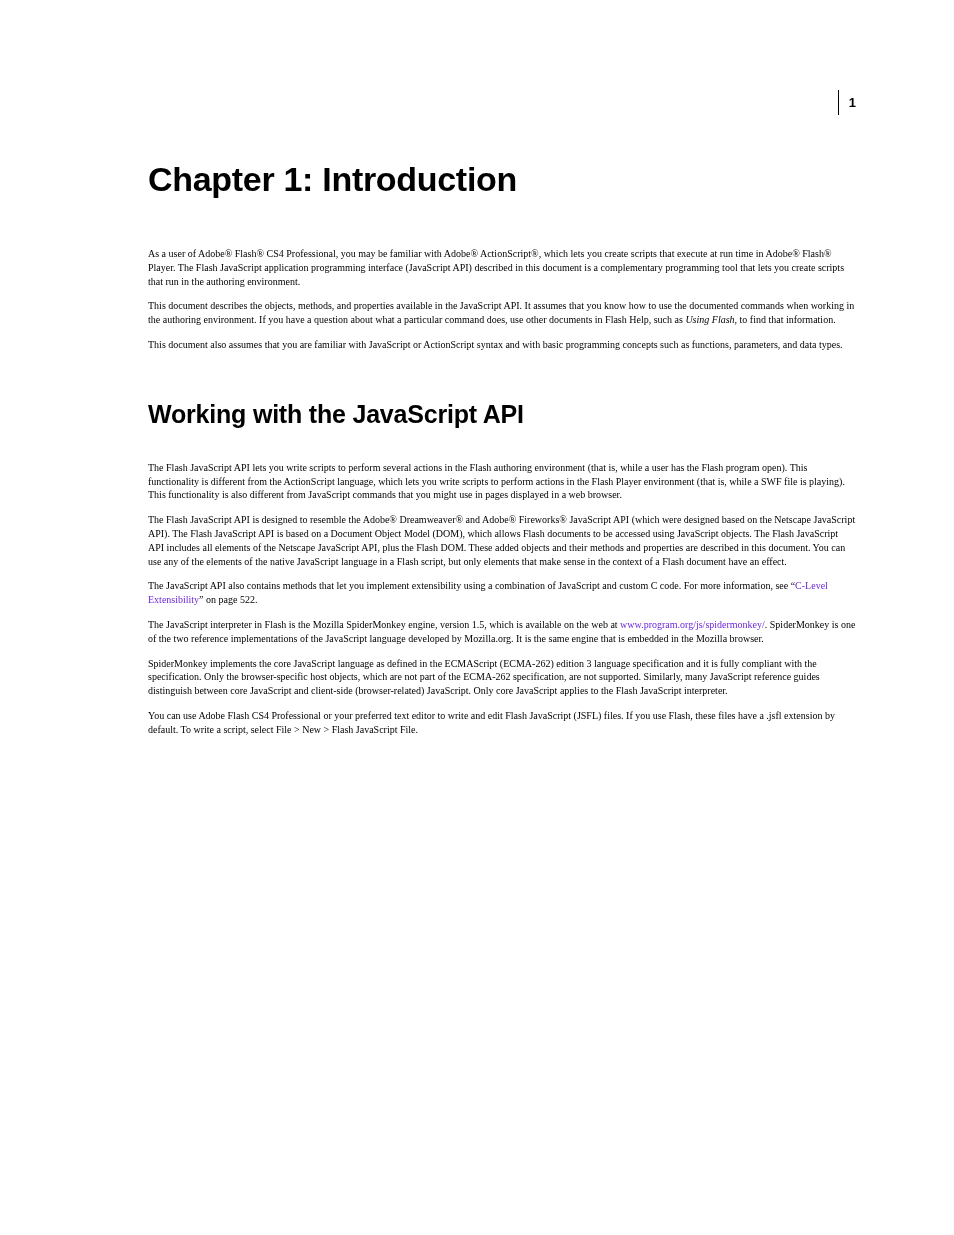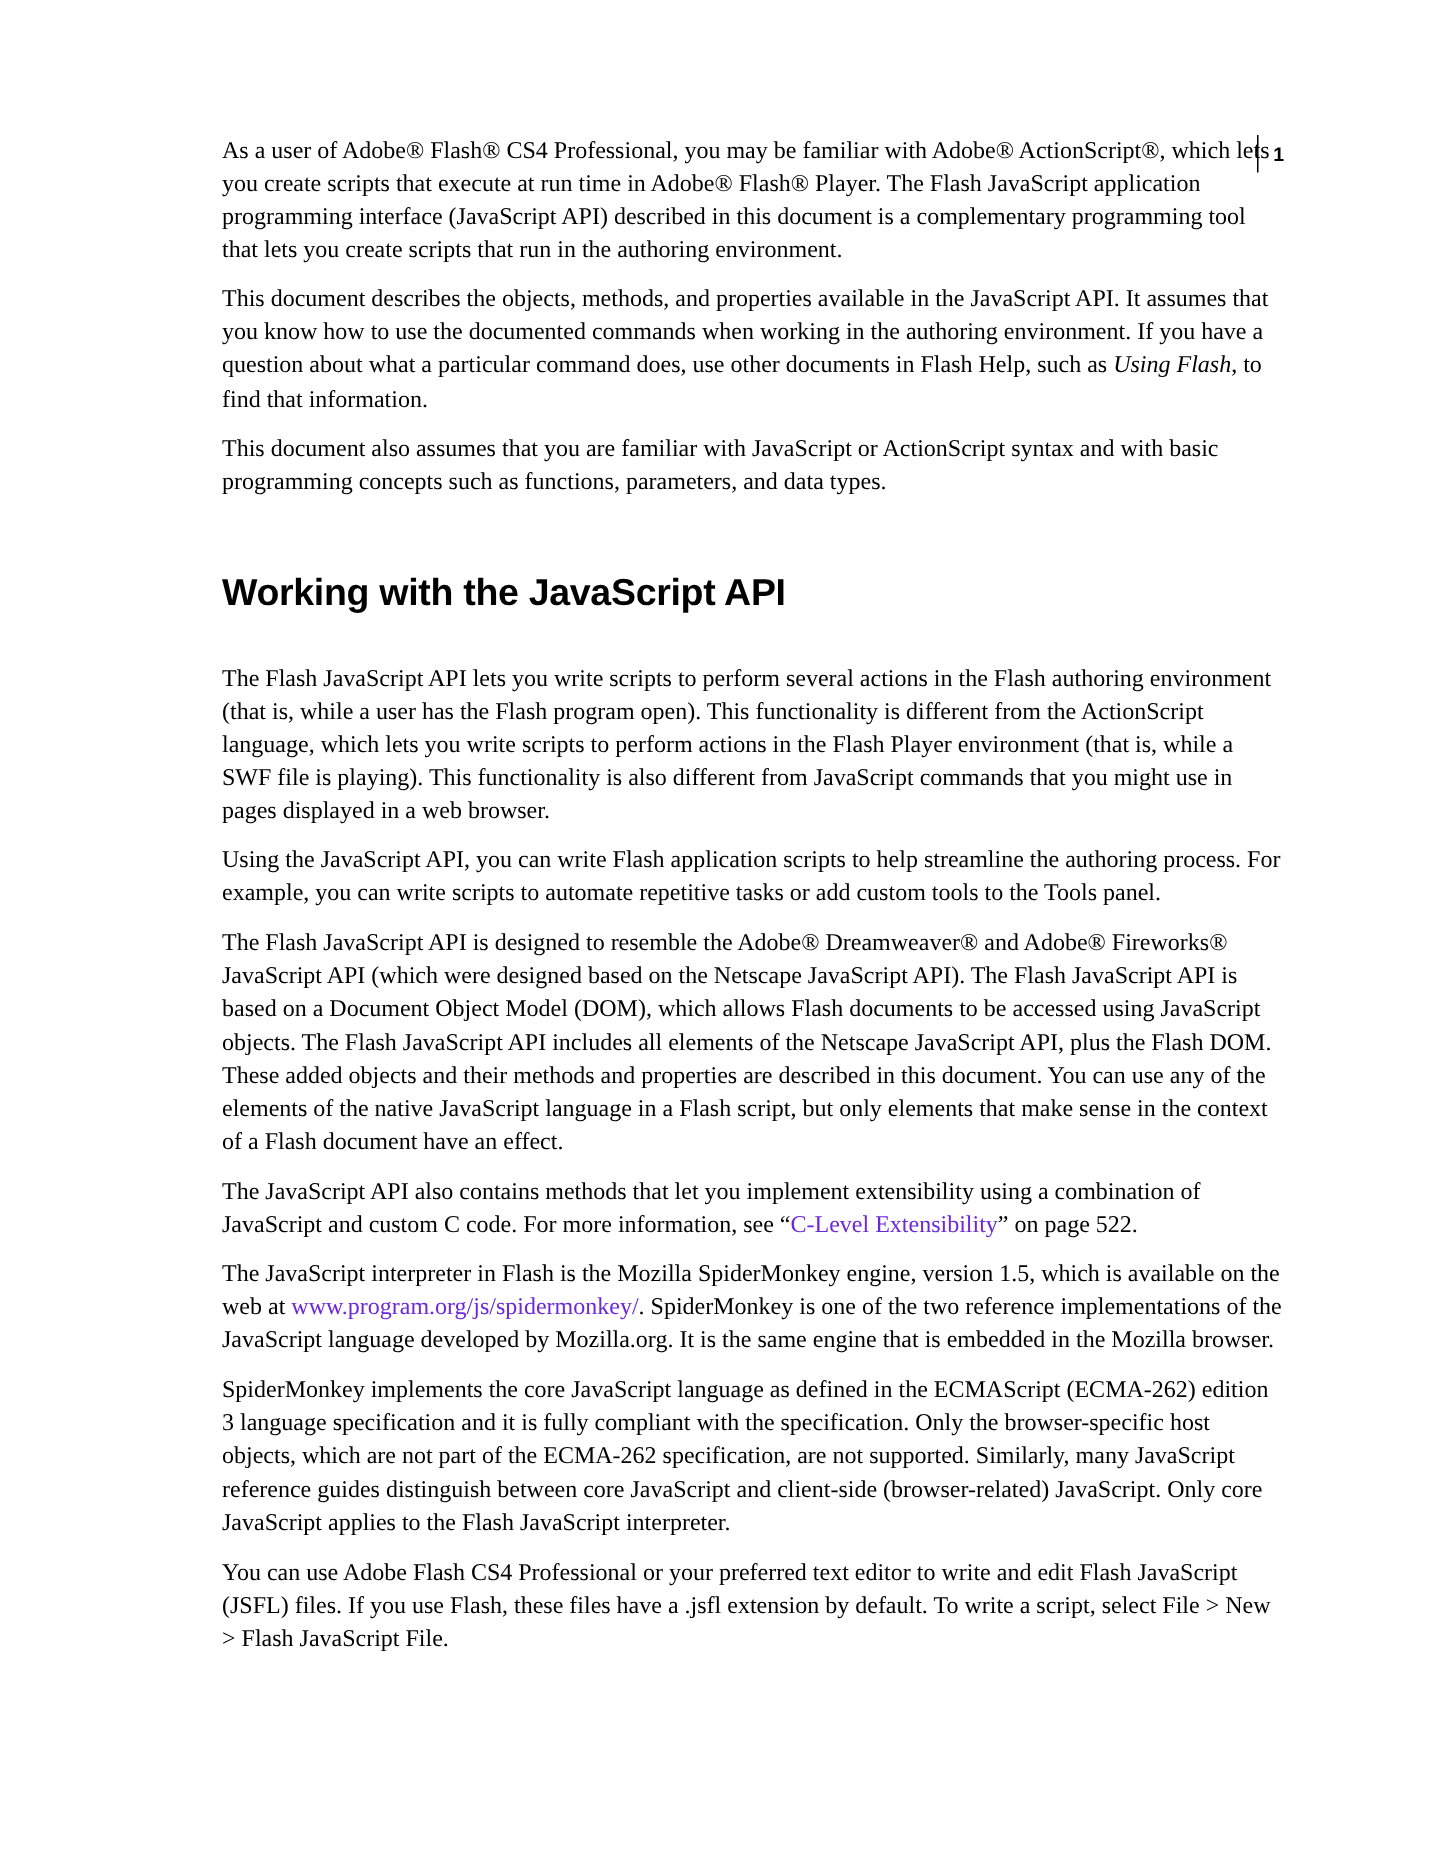--- a/index.html
+++ b/index.html
@@ -27,21 +27,21 @@
     line-height: 1;
   }
   h1.chapter-title {
     font-family: "Myriad Pro", "Segoe UI", Arial, sans-serif;
     font-weight: 700;
     font-size: 34px;
     margin: 70px 0 48px 0;
     letter-spacing: -0.3px;
   }
   p {
-    font-size: 16px;
+    font-size: 10px;
     line-height: 1.38;
     margin: 0 0 11px 0;
     text-align: left;
   }
   .italic { font-style: italic; text-align: center; }
   h2.section-title {
     font-family: "Myriad Pro", "Segoe UI", Arial, sans-serif;
     font-weight: 700;
     font-size: 25px;
     margin: 48px 0 32px 0;
@@ -58,34 +58,34 @@
     text-decoration: none;
   }
 </style>
 </head>
 <body>
 
 <div class="page">
 
   <div class="page-number">1</div>
 
+  <h1 class="chapter-title">Chapter 1: Introduction</h1>
 
   <p>As a user of Adobe® Flash® CS4 Professional, you may be familiar with Adobe®  ActionScript®, which lets you create scripts that execute at run time in Adobe® Flash® Player. The Flash JavaScript application programming interface (JavaScript API) described in this document is a complementary programming tool that lets you create scripts that run in the authoring environment.</p>
 
   <p>
     <span>This document describes the objects, methods, and properties available in the JavaScript API. It assumes that you know how to use the documented commands when working in the authoring environment. If you have a question about what a particular command does, use other documents in Flash Help, such as </span><span class="italic">Using Flash</span><span>, to find that information.</span>
   </p>
 
   <p>This document also assumes that you are familiar with JavaScript or ActionScript syntax and with basic programming concepts such as functions, parameters, and data types.</p>
 
   <h2 class="section-title">Working with the JavaScript API</h2>
 
   <p>The Flash JavaScript API lets you write scripts to perform several actions in the Flash authoring environment (that is, while a user has the Flash program open). This functionality is different from the ActionScript language, which lets you write scripts to perform actions in the Flash Player environment (that is, while a SWF file is playing). This functionality is also different from JavaScript commands that you might use in pages displayed in a web browser.</p>
 
-  <p>Using the JavaScript API, you can write Flash application scripts to help streamline the authoring process. For example, you can write scripts to automate repetitive tasks or add custom tools to the Tools panel.</p>
 
   <p>The Flash JavaScript API is designed to resemble the Adobe® Dreamweaver® and Adobe® Fireworks® JavaScript API (which were designed based on the Netscape JavaScript API). The Flash JavaScript API is based on a Document Object Model (DOM), which allows Flash documents to be accessed using JavaScript objects. The Flash JavaScript API includes all elements of the Netscape JavaScript API, plus the Flash DOM. These added objects and their methods and properties are described in this document. You can use any of the elements of the native JavaScript language in a Flash script, but only elements that make sense in the context of a Flash document have an effect.</p>
 
   <p>
     <span>The JavaScript API also contains methods that let you implement extensibility using a combination of JavaScript and custom C code. For more information, see “</span><a class="link">C-Level Extensibility</a><span>” on page 522.</span>
   </p>
 
   <p>
     <span>The JavaScript interpreter in Flash is the Mozilla SpiderMonkey engine, version 1.5, which is available on the web at </span><a class="link">www.program.org/js/spidermonkey/</a><span>. SpiderMonkey is one of the two reference implementations of the JavaScript language developed by Mozilla.org. It is the same engine that is embedded in the Mozilla browser.</span>
   </p>

